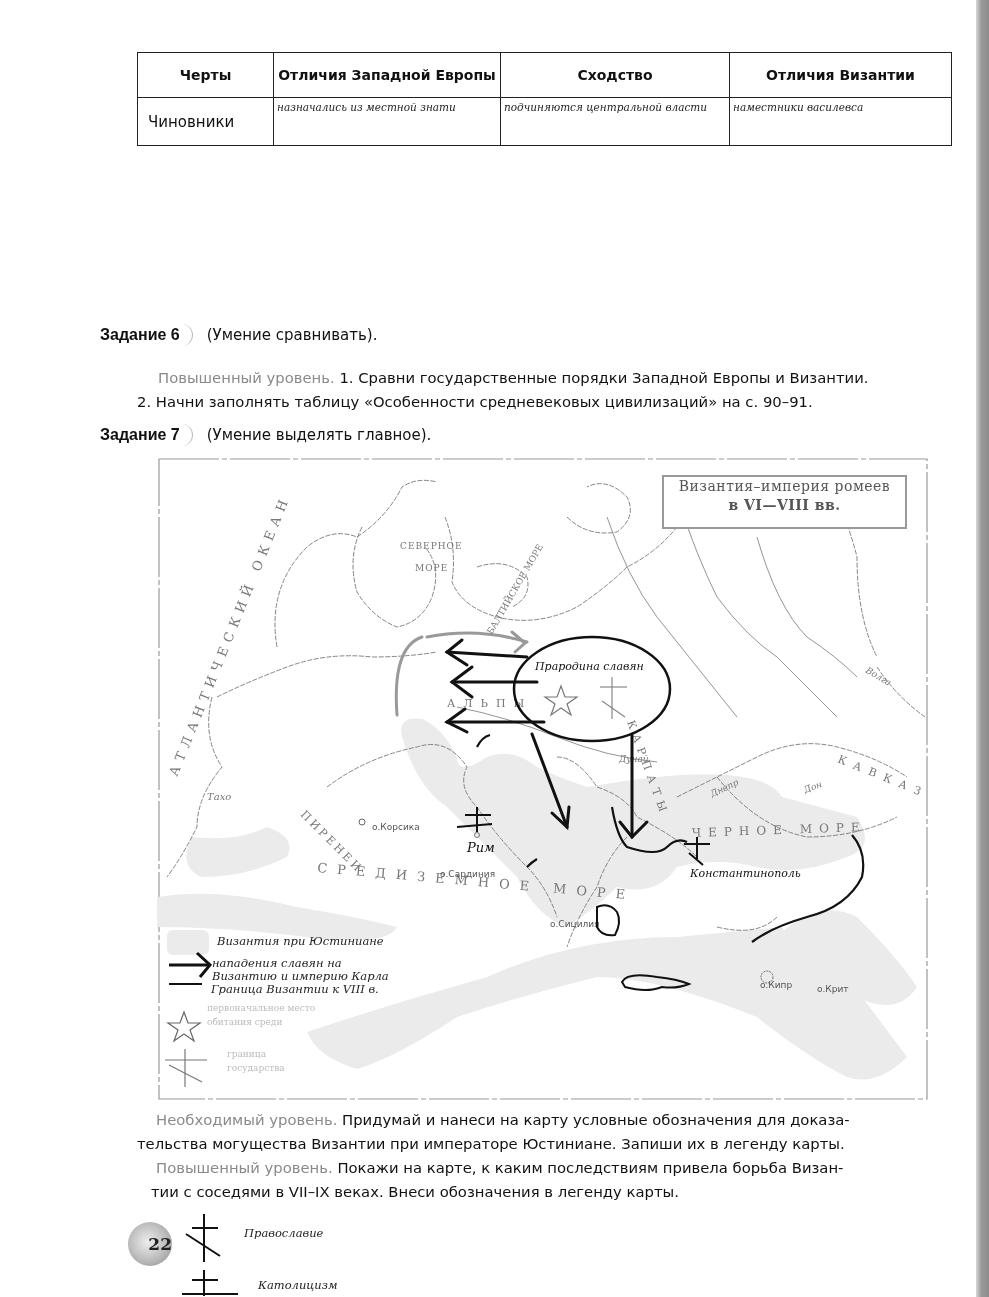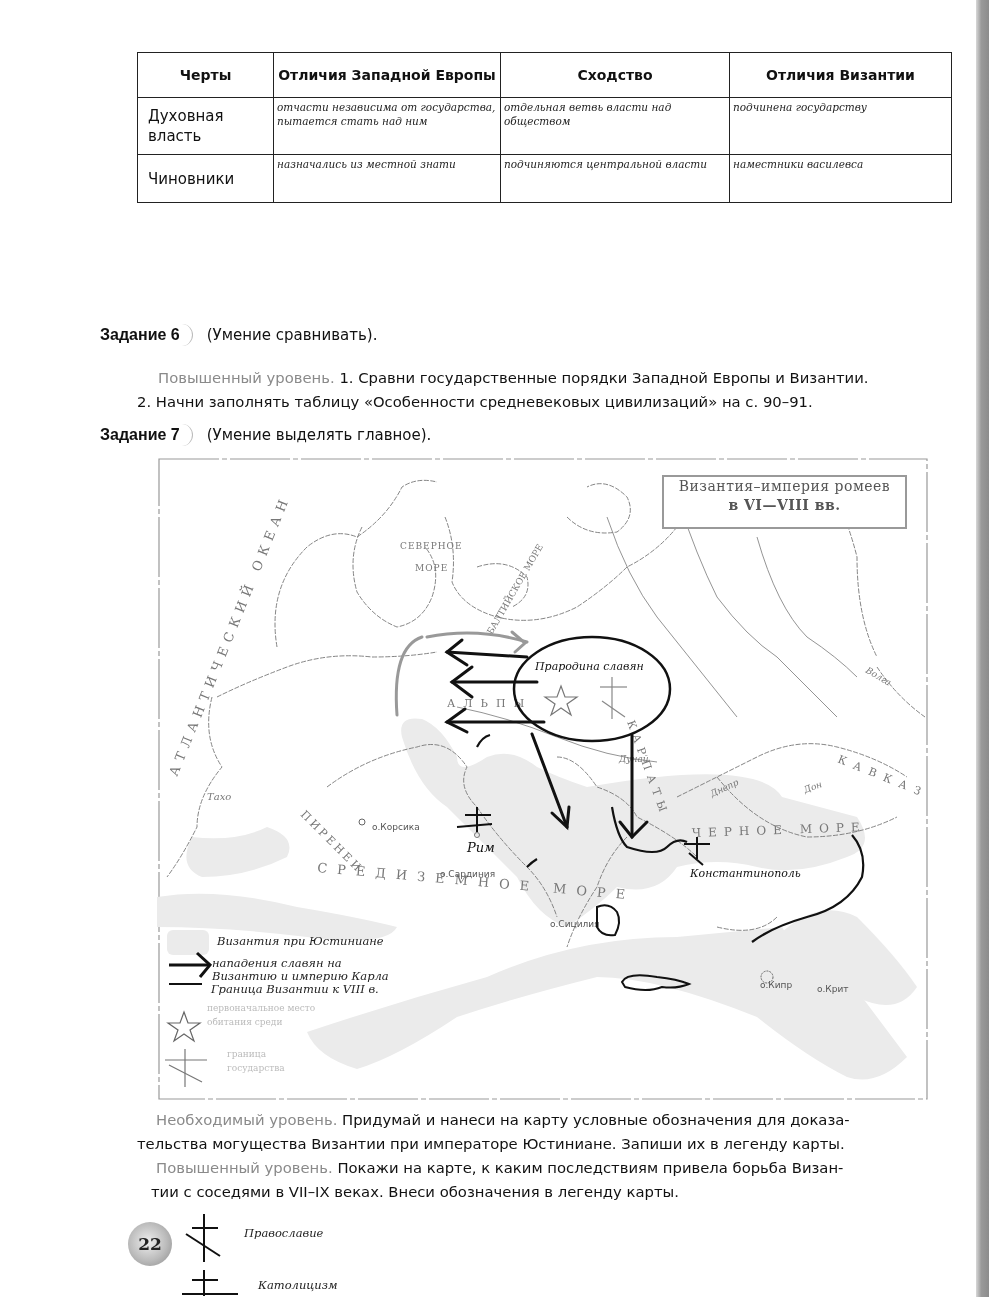--- a/index.html
+++ b/index.html
@@ -20,41 +20,35 @@
   .lvl{color:#8a8a8a;}
   
   .map{position:absolute;left:157px;top:457px;width:772px;height:645px;}
   .map svg{width:100%;height:100%;display:block;}
   .maptxt{font-family:"DejaVu Serif",serif;fill:#777;}
   .ann{font-family:"DejaVu Serif",serif;font-style:italic;fill:#111;}
   .title-box{position:absolute;left:505px;top:18px;width:245px;height:54px;border:2px solid #999;background:#fff;text-align:center;font-family:"DejaVu Serif",serif;font-size:14px;color:#555;line-height:19px;padding-top:0;box-sizing:border-box;letter-spacing:0.5px;}
   .leg-text{position:absolute;font-family:"DejaVu Serif",serif;font-style:italic;font-size:11.5px;color:#222;line-height:13px;}
   .leg-faded{position:absolute;font-family:"DejaVu Serif",serif;font-size:9px;color:#bbb;line-height:14px;}
   
-  .page-num{position:absolute;left:128px;top:1222px;width:44px;height:44px;border-radius:50%;background:radial-gradient(circle at 45% 45%,#eee 0,#bbb 55%,#888 100%);font-family:"DejaVu Serif",serif;font-weight:bold;font-size:17px;text-align:center;line-height:44px;color:#222;}
+  .page-num{position:absolute;left:128px;top:1222px;width:44px;height:44px;border-radius:50%;background:radial-gradient(circle at 45% 45%,#eee 0,#bbb 55%,#888 100%);font-family:"DejaVu Serif",serif;font-weight:bold;font-size:17px;text-align:right;line-height:44px;color:#222;}
   .relig{position:absolute;font-family:"DejaVu Serif",serif;font-style:italic;font-size:11.5px;color:#222;}
 </style>
 </head>
 <body>
 
 <div class="gray-strip"></div>
 
 <table class="ctable">
   <tbody>
       <tr>
     <th style="width:135px">Черты</th>
     <th style="width:226px">Отличия Западной Европы</th>
     <th style="width:228px">Сходство</th>
     <th>Отличия Византии</th>
-  </tr>
-  <tr class="r2">
-    <td class="rowhead">Духовная власть</td>
-    <td class="cell">отчасти независима от государства, пытается стать над ним</td>
-    <td class="cell">отдельная ветвь власти над обществом</td>
-    <td class="cell">подчинена государству</td>
   </tr>
   <tr class="r3">
     <td class="rowhead" style="padding-top:14px">Чиновники</td>
     <td class="cell">назначались из местной знати</td>
     <td class="cell">подчиняются центральной власти</td>
     <td class="cell">наместники василевса</td>
   </tr>
 </tbody>
   </table>
 

